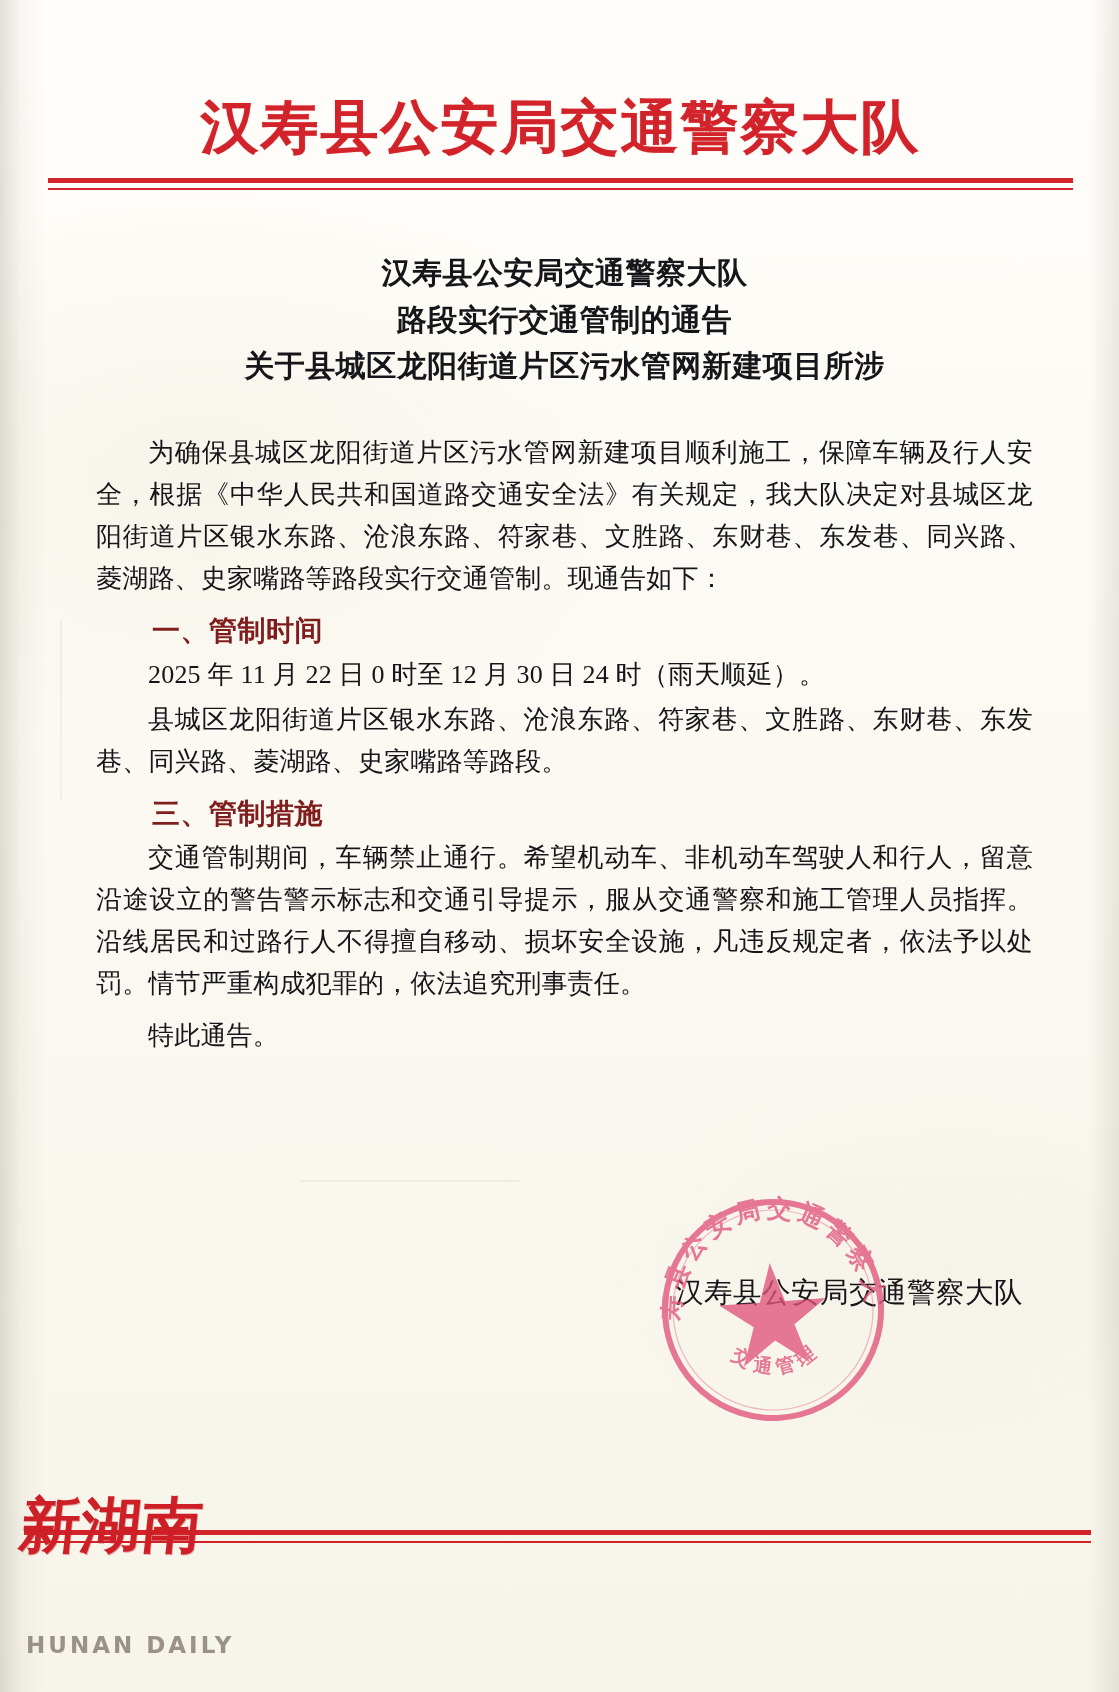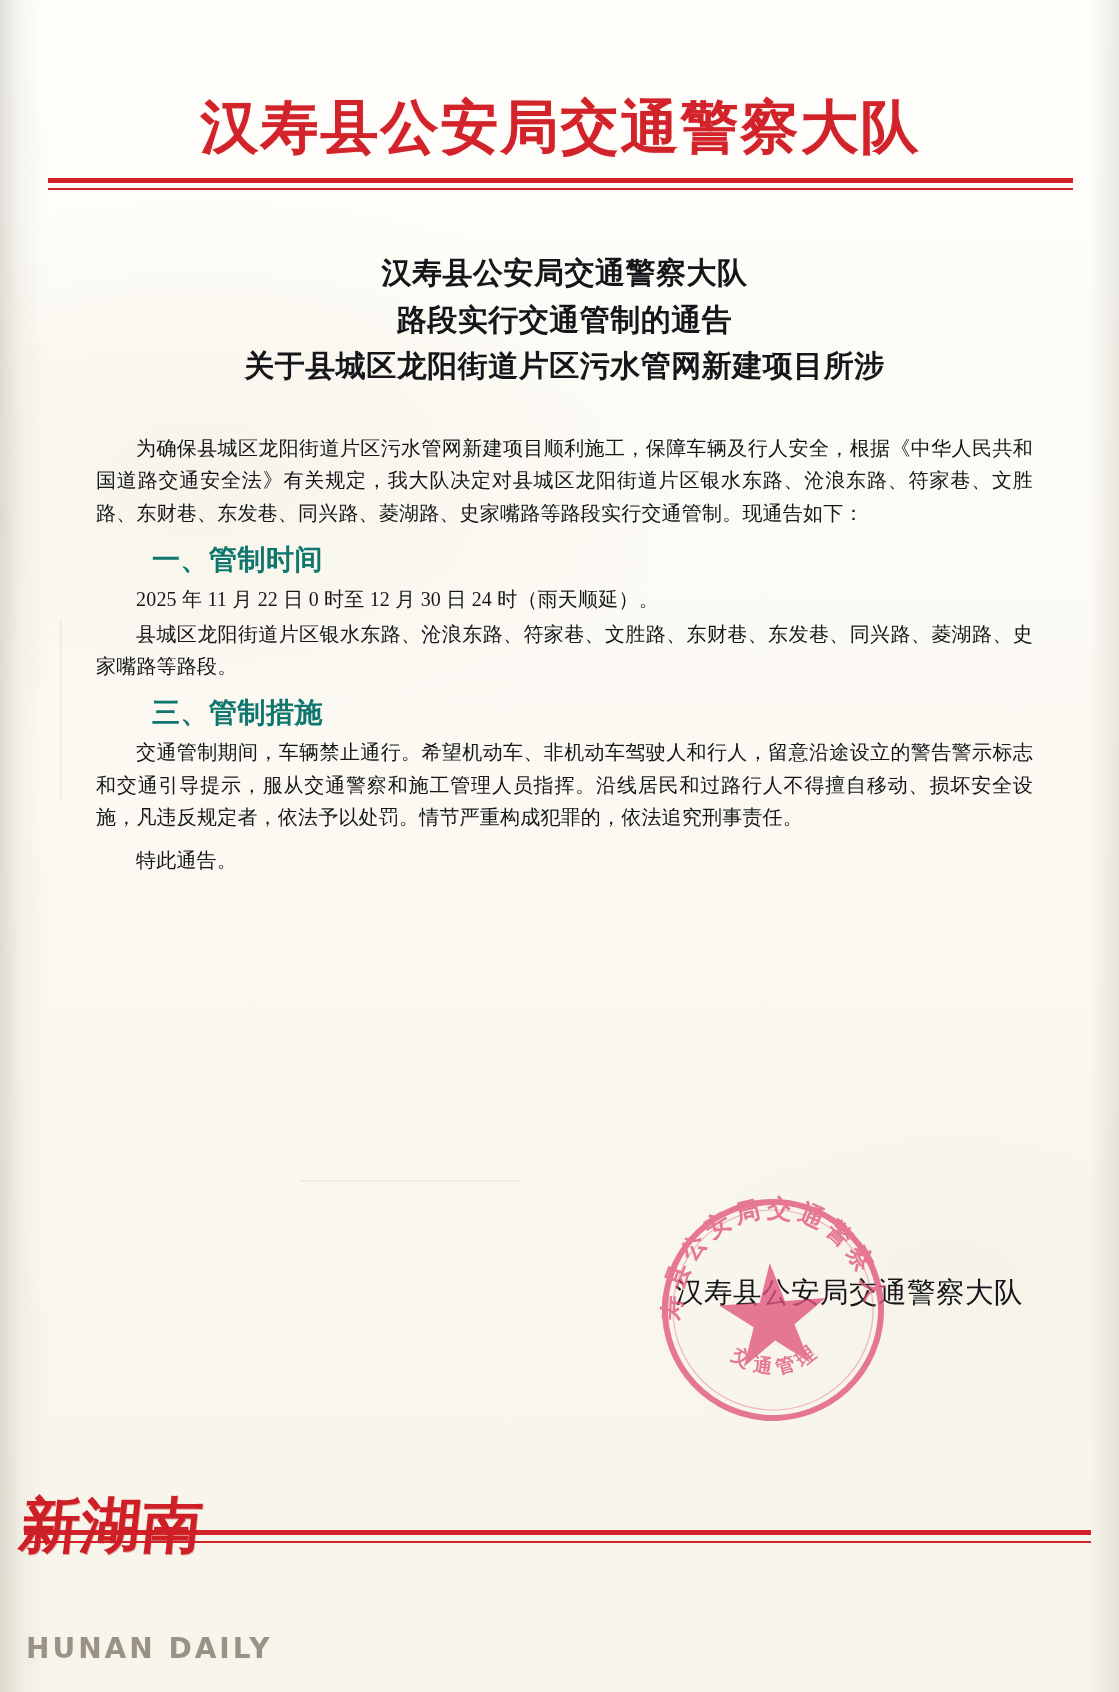--- a/index.html
+++ b/index.html
@@ -89,36 +89,36 @@
   }
 
   
   .body-wrap {
     position: absolute;
     left: 96px;
     right: 86px;
     top: 432px;
   }
   .para {
-    font-size: 20px;
+    font-size: 26px;
     line-height: 1.62;
     color: #15151a;
     text-align: justify;
     text-justify: inter-ideograph;
     margin: 0 0 2px 0;
     letter-spacing: 0.2px;
   }
   .para.indent {
     text-indent: 2em;
   }
   .section-head {
     font-family: "DejaVu Sans", "Liberation Sans", sans-serif;
     font-weight: bold;
     font-size: 28px;
-    color: #0f766e;
+    color: #7f1d1d;
     text-indent: 2em;
     margin: 12px 0 4px 0;
     letter-spacing: 0.5px;
   }
   .spacer-sm { height: 8px; }
 
   
   .signature {
     position: absolute;
     right: 96px;
@@ -171,21 +171,21 @@
     color: #cf1f26;
     letter-spacing: 1px;
     transform: skewX(-6deg);
     text-shadow: 1px 1px 0 rgba(180,20,25,0.35);
   }
   .footer-sub {
     position: absolute;
     left: 26px;
     top: 1632px;
     font-family: "DejaVu Sans", "Liberation Sans", sans-serif;
-    font-size: 28px;
+    font-size: 23px;
     letter-spacing: 3px;
     color: #9b9287;
     font-weight: bold;
   }
 
   
   .crease {
     position: absolute;
     background: rgba(160,155,135,0.10);
   }

